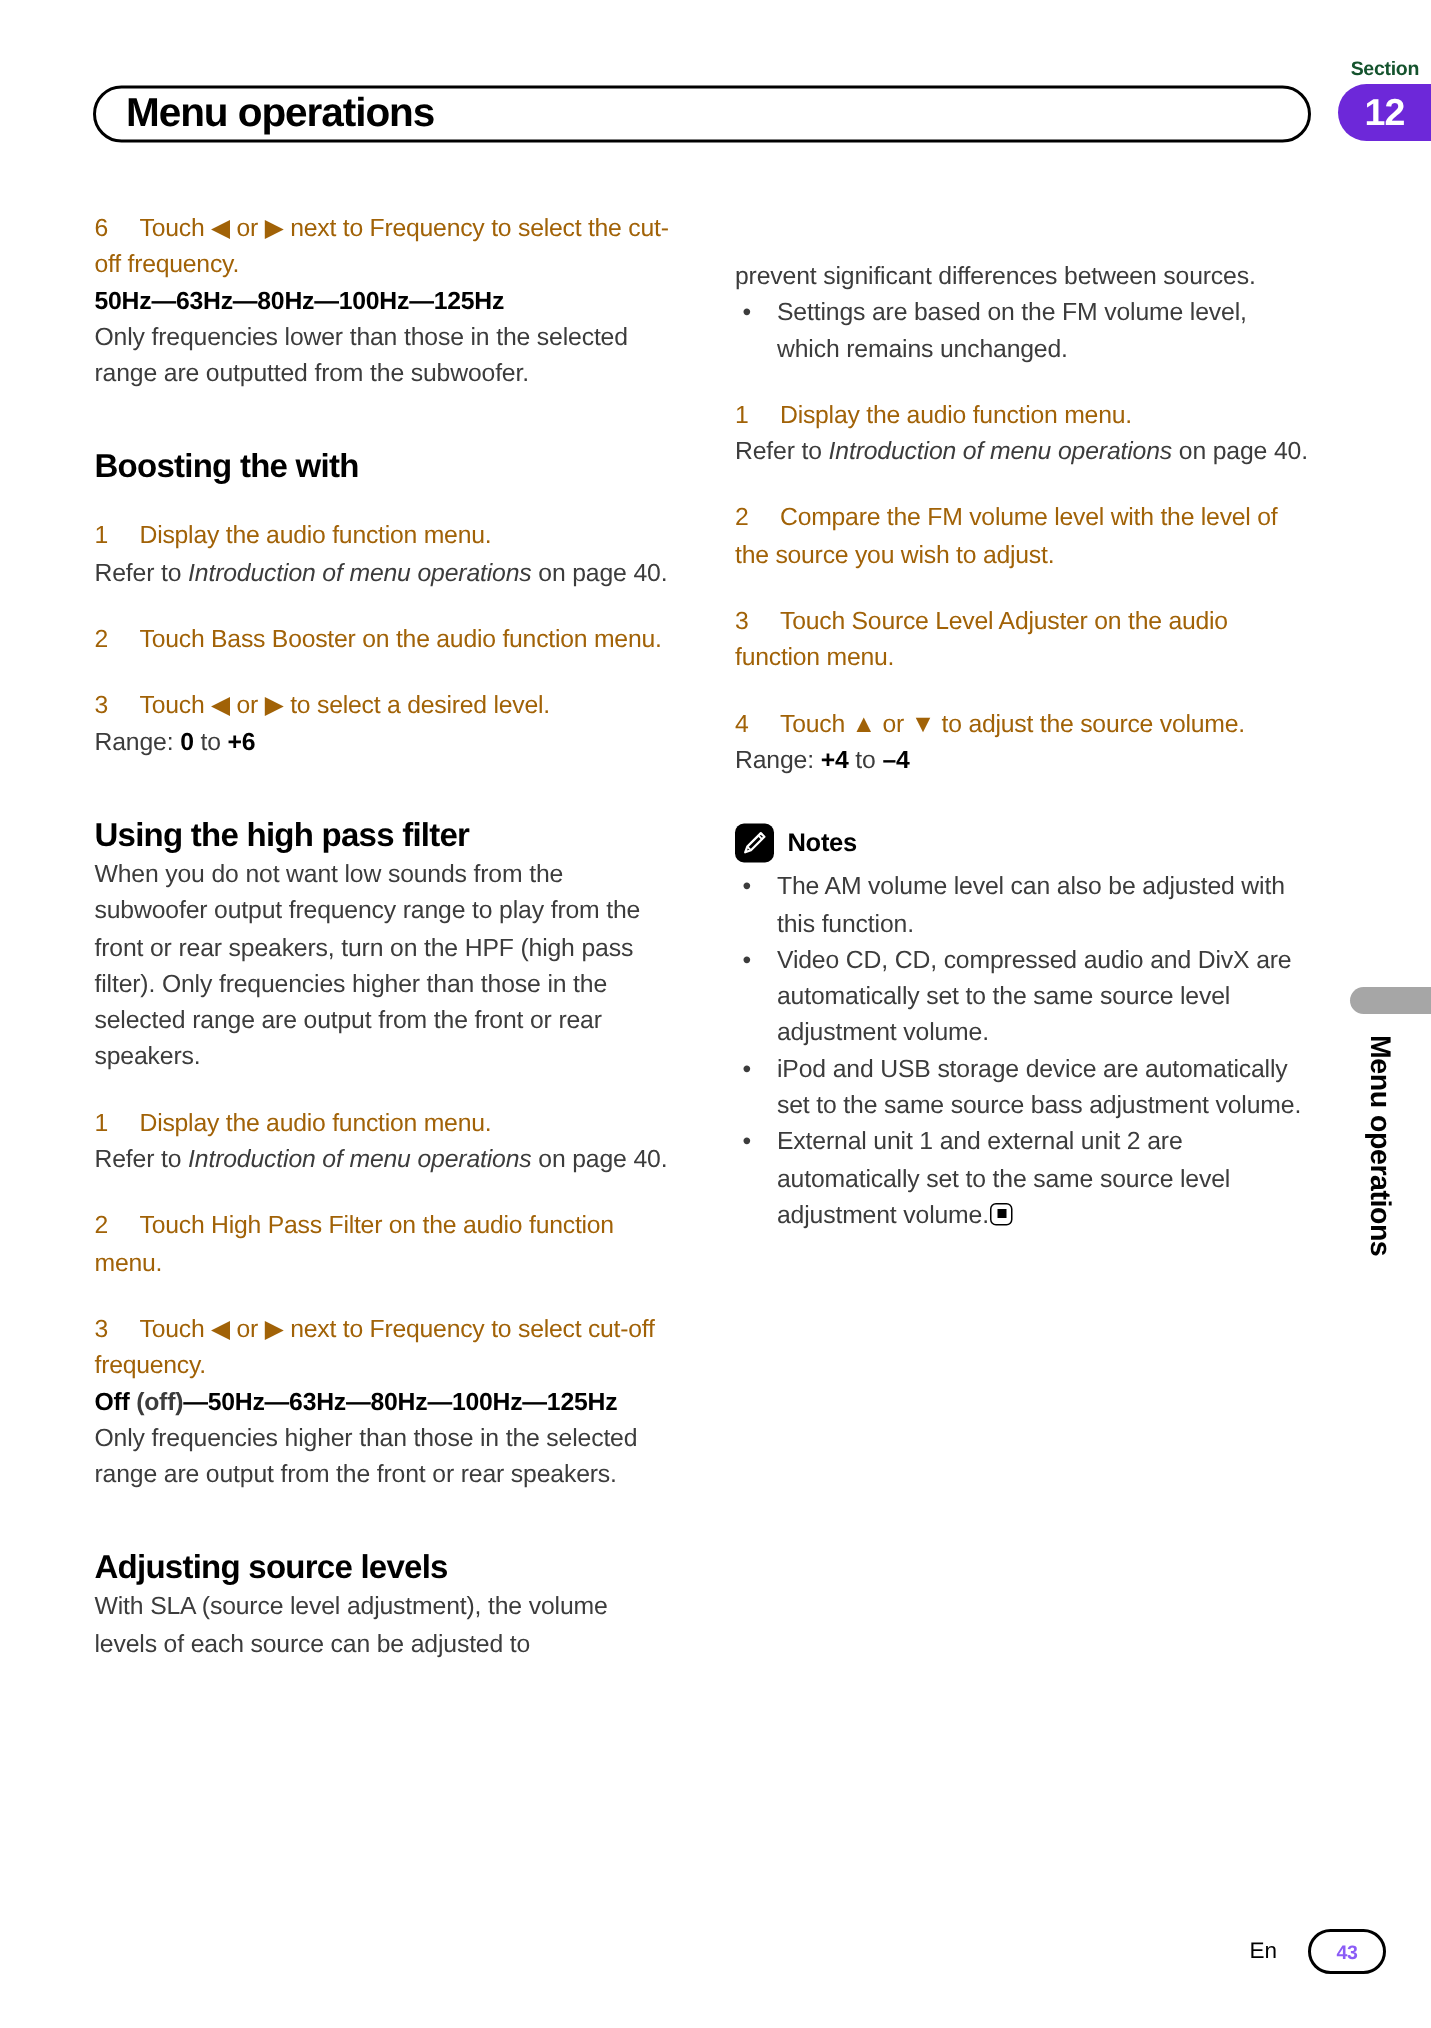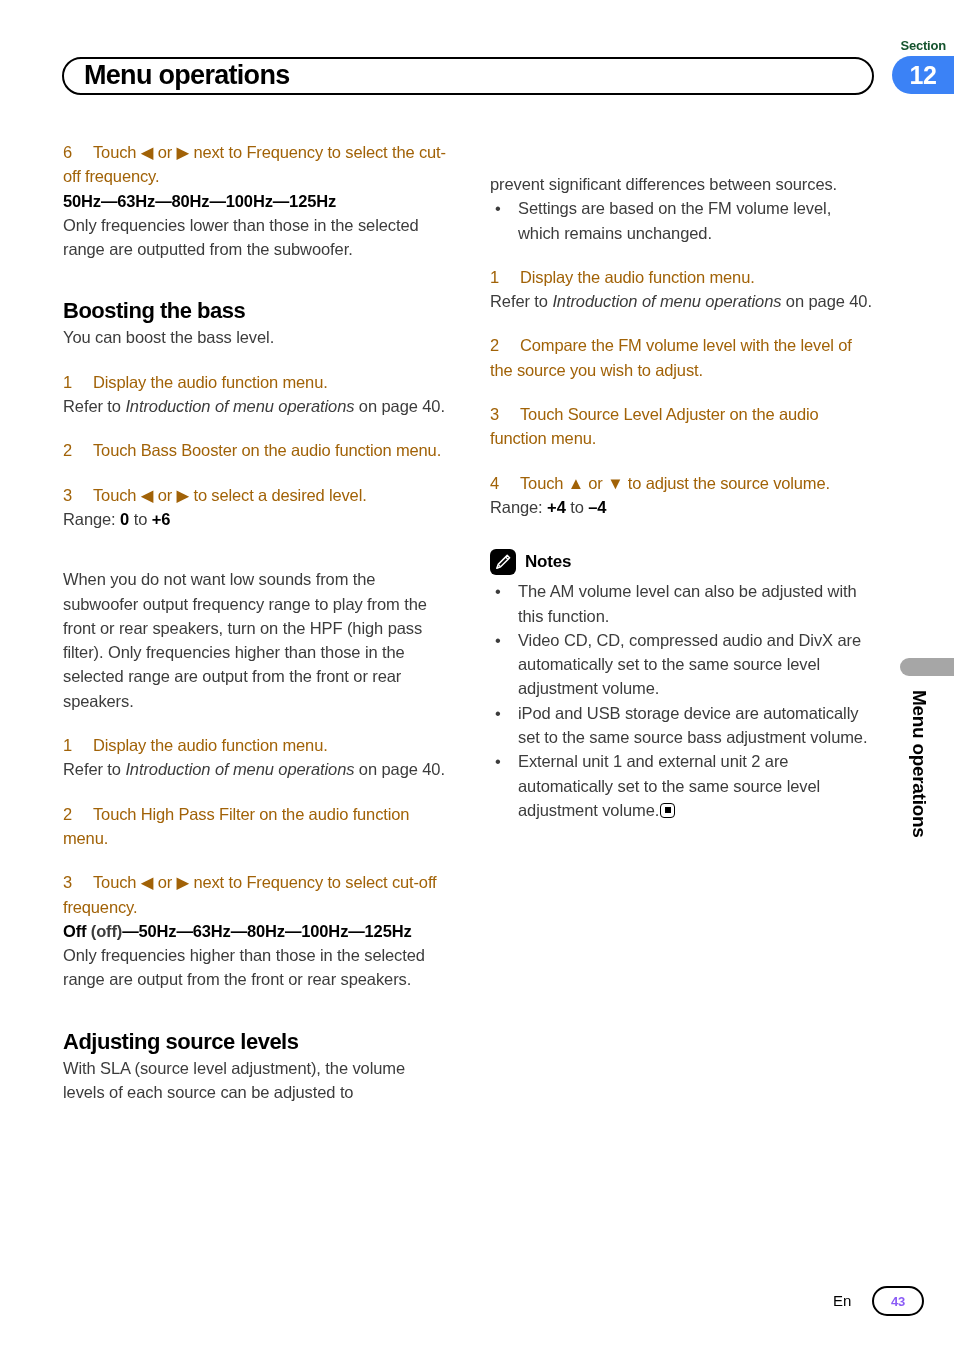--- a/index.html
+++ b/index.html
@@ -27,21 +27,21 @@
     right: 8px; top: 38px;
     font-size: 13px;
     font-weight: bold;
     color: #14532d;
     letter-spacing: -0.2px;
   }
   .section-badge {
     position: absolute;
     right: 0; top: 56px;
     width: 62px; height: 38px;
-    background: #3b82f6;
+    background: #6d28d9;
     border-radius: 19px 0 0 19px;
     color: #fff;
     font-size: 25px;
     font-weight: bold;
     display: flex;
     align-items: center;
     justify-content: center;
     letter-spacing: -0.5px;
   }
   .title-pill {
@@ -229,39 +229,39 @@
 </div>
 
 <div class="col col-left">
 
   <p class="step"><span class="num">6</span><span>Touch ◀ or ▶ next to Frequency to select the cut-off frequency.</span></p>
   <p class="values">50Hz—63Hz—80Hz—100Hz—125Hz</p>
   <p>Only frequencies lower than those in the selected range are outputted from the subwoofer.</p>
 
   <div class="sp-xl"></div>
 
-  <h2>Boosting the bass</h2>
-  <p>You can boost the bass level.</p>
+  <h2>Boosting the with</h2>
 
   <div class="sp-md"></div>
 
   <p class="step"><span class="num">1</span><span>Display the audio function menu.</span></p>
   <p><span>Refer to </span><i>Introduction of menu operations</i><span> on page 40.</span></p>
 
   <div class="sp-md"></div>
 
   <p class="step"><span class="num">2</span><span>Touch Bass Booster on the audio function menu.</span></p>
 
   <div class="sp-md"></div>
 
   <p class="step"><span class="num">3</span><span>Touch ◀ or ▶ to select a desired level.</span></p>
   <p class="range"><span>Range: </span><span class="v">0</span><span> to </span><span class="v">+6</span></p>
 
   <div class="sp-xl"></div>
 
+  <h2>Using the high pass filter</h2>
   <p>When you do not want low sounds from the subwoofer output frequency range to play from the front or rear speakers, turn on the HPF (high pass filter). Only frequencies higher than those in the selected range are output from the front or rear speakers.</p>
 
   <div class="sp-md"></div>
 
   <p class="step"><span class="num">1</span><span>Display the audio function menu.</span></p>
   <p><span>Refer to </span><i>Introduction of menu operations</i><span> on page 40.</span></p>
 
   <div class="sp-md"></div>
 
   <p class="step"><span class="num">2</span><span>Touch High Pass Filter on the audio function menu.</span></p>

